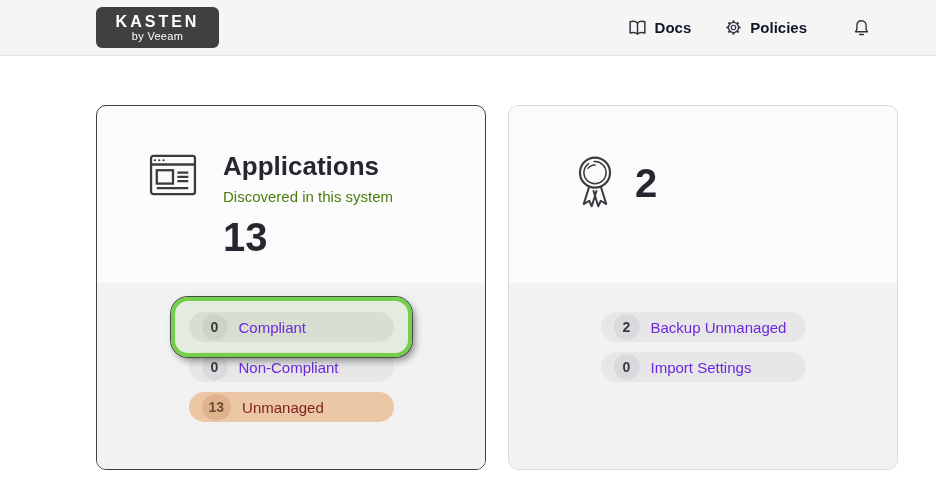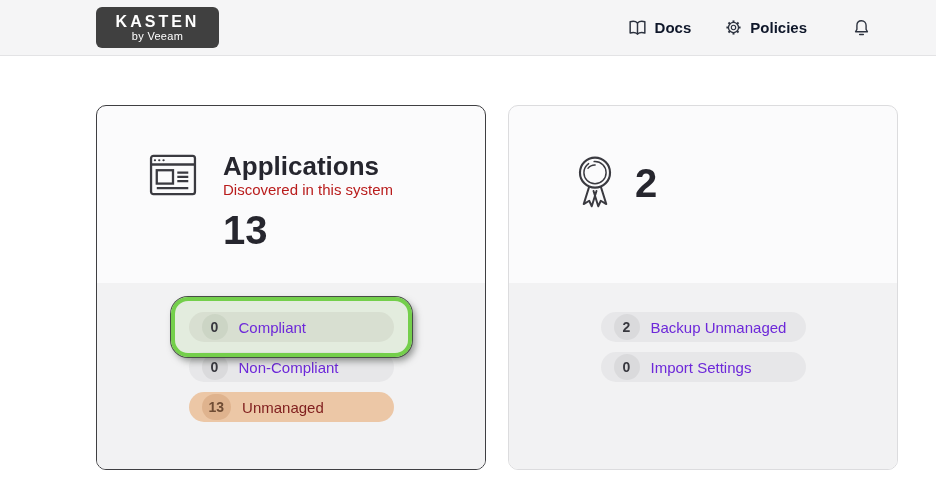--- a/index.html
+++ b/index.html
@@ -23,21 +23,21 @@
 
   
   .main { padding: 49px 0 0 96px; display: flex; gap: 22px; }
   .card { width: 390px; height: 365px; border-radius: 10px; overflow: hidden;
     background: #fbfbfc; display: flex; flex-direction: column; cursor: pointer; }
   .card-apps { border: 1px solid #3f3f42; }
   .card-policies { border: 1px solid #dcdcde; }
   .card-top { height: 177px; display: flex; padding: 45px 0 0 52px; }
   .icon-col { width: 74px; padding-top: 3px; flex-shrink: 0; }
   .card-title { font-size: 26px; font-weight: bold; color: #26262e; line-height: 30px; }
-  .card-sub { font-size: 15px; color: #b91c1c; }
+  .card-sub { font-size: 15px; color: #4d7c0f; margin-top: 7px; }
   .card-count { font-size: 40px; font-weight: bold; color: #26262e; margin-top: 11px; line-height: 42px; }
   .card-bottom { flex: 1; background: #f2f2f3; display: flex; flex-direction: column;
     align-items: center; padding-top: 29px; gap: 10px; }
 
   
   .pill { width: 205px; height: 30px; border-radius: 15px; background: #e7e7e9;
     display: flex; align-items: center; padding-left: 13px; gap: 11px; cursor: pointer; }
   .badge { min-width: 26px; height: 26px; border-radius: 13px; background: #dadadc;
     display: flex; align-items: center; justify-content: center; padding: 0 7px;
     font-size: 14px; font-weight: bold; color: #38383f; }

